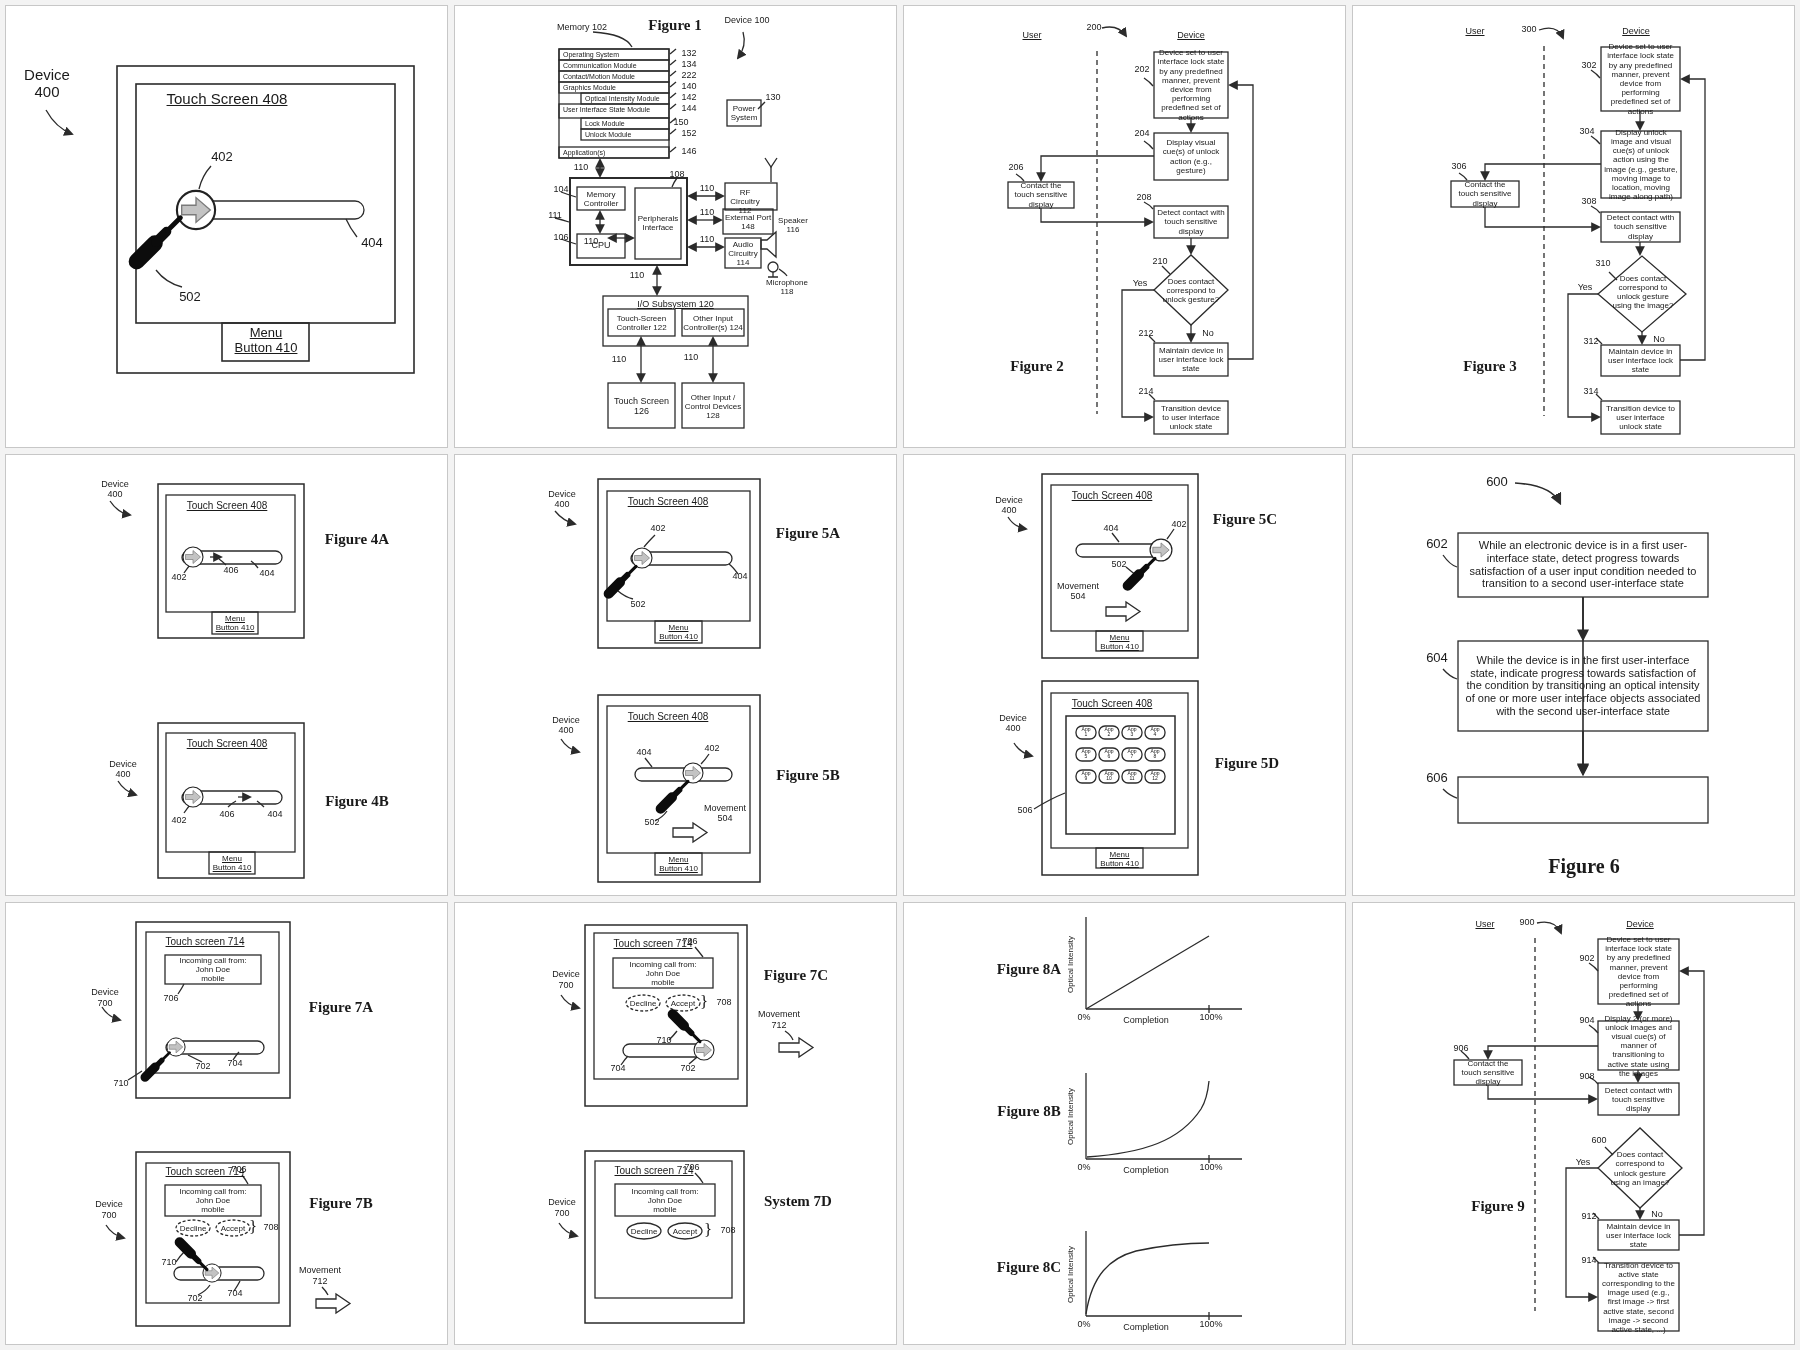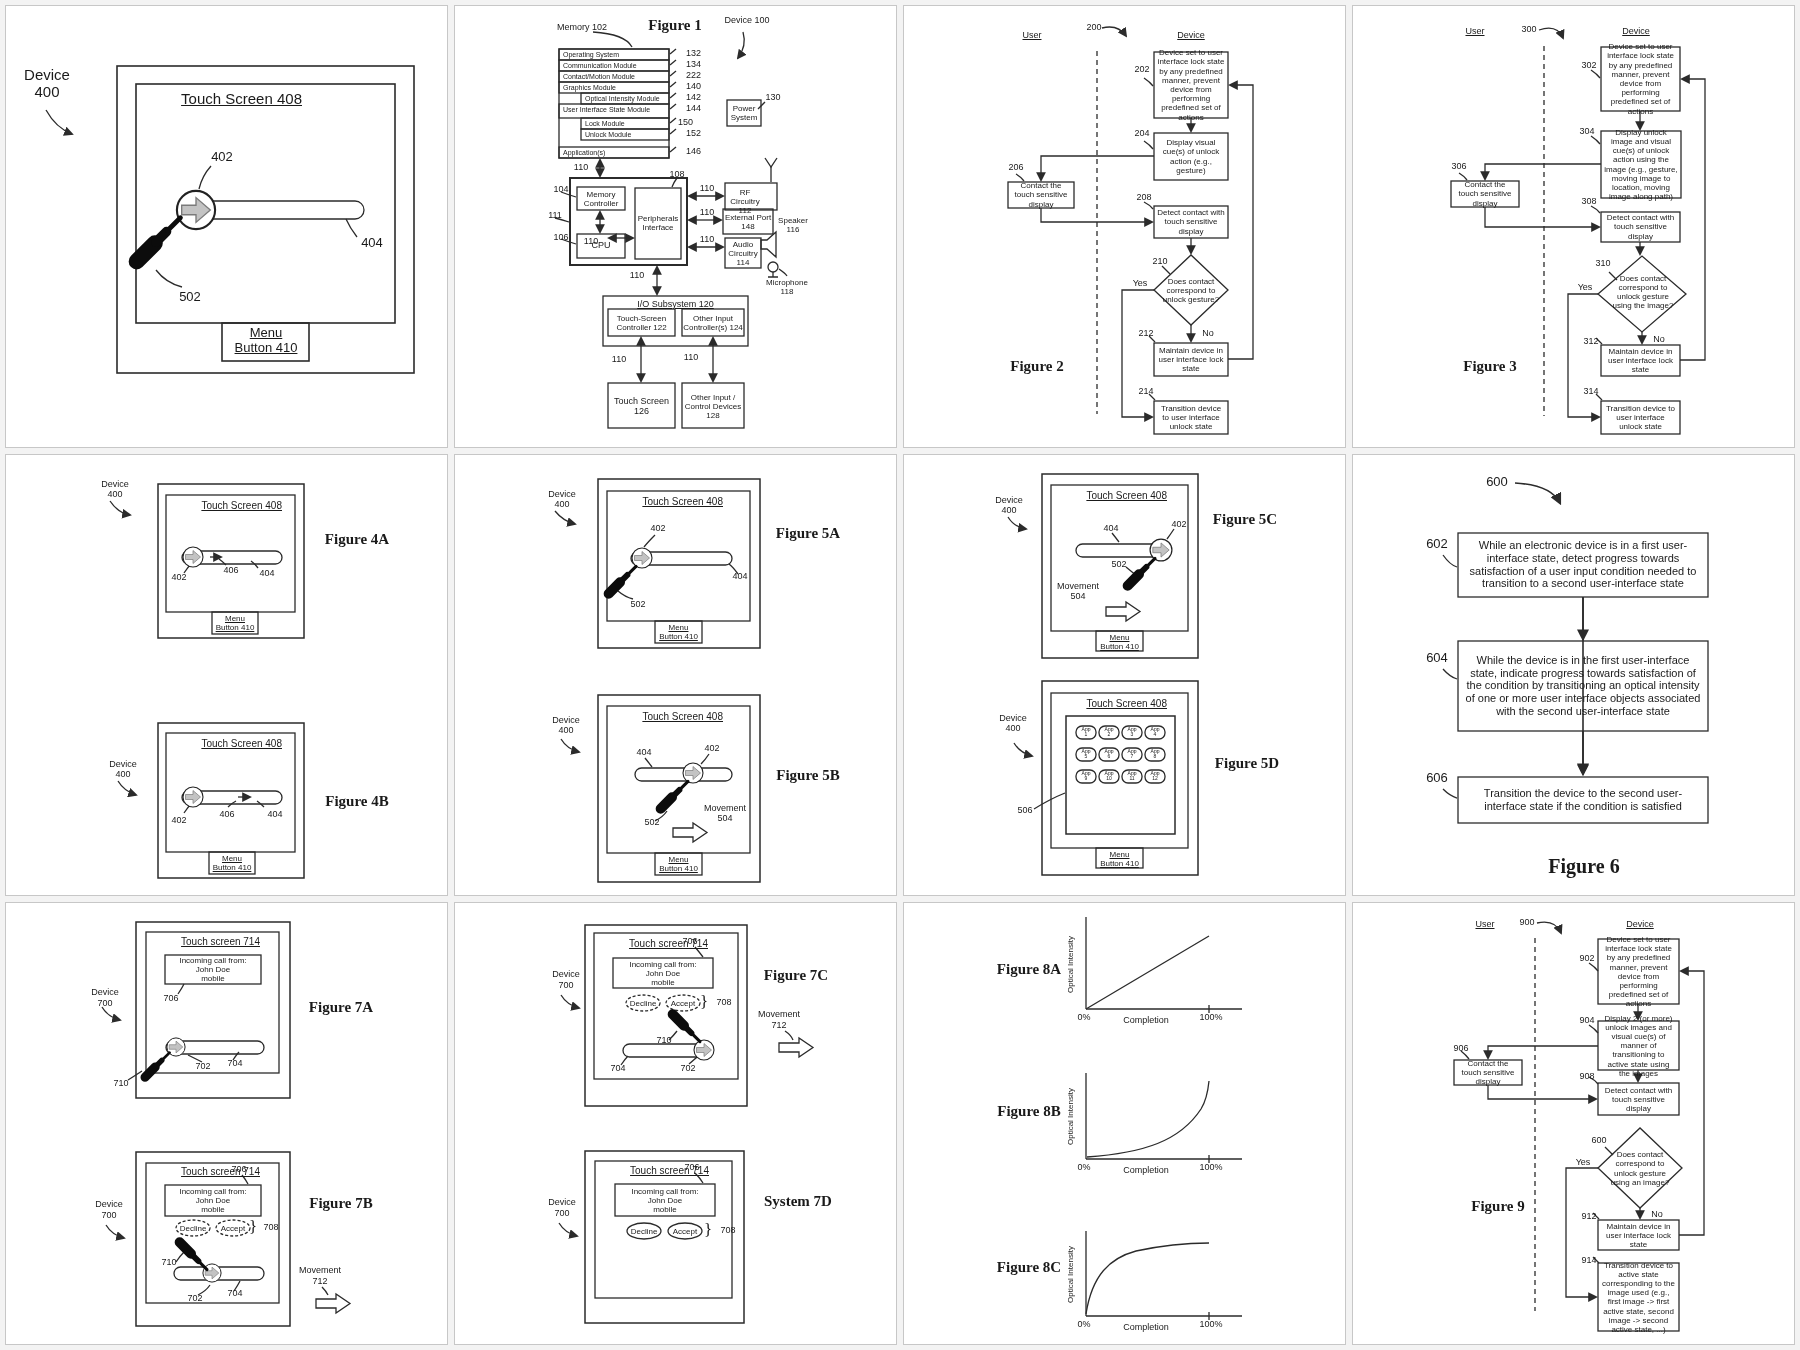--- a/index.html
+++ b/index.html
@@ -5,21 +5,21 @@
   html,body{margin:0;padding:0;background:#e9e9e9;font-family:"Liberation Sans",sans-serif;color:#1a1a1a;}
   .grid{width:1800px;height:1350px;box-sizing:border-box;display:grid;
         grid-template-columns:repeat(4,1fr);grid-template-rows:repeat(3,1fr);
         gap:6px;padding:5px;background:#f3f3f3;}
   .cell{position:relative;background:#fff;border:1px solid #c7c7c7;overflow:hidden;}
   svg.layer{position:absolute;left:0;top:0;}
   .ln{stroke:#2b2b2b;fill:none;stroke-width:1.3px;}
   .ln2{stroke:#2b2b2b;fill:none;stroke-width:1.6px;}
   .dash{stroke-dasharray:5 4;}
   .t{position:absolute;white-space:pre-line;text-align:center;line-height:1.14;}
-  .lt{text-align:right;}
+  .lt{text-align:center;}
   .box{position:absolute;border:1.4px solid #2b2b2b;background:#fff;display:flex;flex-direction:column;
        align-items:center;justify-content:center;text-align:center;line-height:1.15;
        padding:1px 2px;box-sizing:border-box;white-space:pre-line;}
   .nob{border:none;background:transparent;}
   .u{text-decoration:underline;}
   .ser{font-family:"Liberation Serif",serif;font-weight:700;}
   .br{font-family:"Liberation Serif",serif;font-weight:400;}
   .vert{writing-mode:vertical-rl;transform:rotate(180deg);}
   .f5{font-size:5px;}.f7{font-size:7px;}.f8{font-size:8px;}.f9{font-size:9px;}
   .f10{font-size:10px;}.f11{font-size:11px;}.f13{font-size:13px;}.f15{font-size:15px;}
@@ -505,21 +505,20 @@
       <path d="M90,100 Q97,110 104,112" stroke-width="1.3"></path>
       <path d="M90,214 Q97,222 104,224" stroke-width="1.3"></path>
       <path d="M90,334 Q97,341 104,343" stroke-width="1.3"></path>
     </g>
   </svg>
   <div class="t f13" style="left:126px;top:20px;width:36px">600</div>
   <div class="box nob f11" style="left:108px;top:80px;width:244px;height:60px">While an electronic device is in a first user-interface state, detect progress towards satisfaction of a user input condition needed to transition to a second user-interface state</div>
   <div class="t f13" style="left:66px;top:82px;width:36px">602</div>
   <div class="box nob f11" style="left:108px;top:188px;width:244px;height:86px">While the device is in the first user-interface state, indicate progress towards satisfaction of the condition by transitioning an optical intensity of one or more user interface objects associated with the second user-interface state</div>
   <div class="t f13" style="left:66px;top:196px;width:36px">604</div>
-  <div class="box nob f11" style="left:108px;top:324px;width:244px;height:42px">Transition the device to the second user-interface state if the condition is satisfied</div>
   <div class="t f13" style="left:66px;top:316px;width:36px">606</div>
   <div class="t f20 ser" style="left:176px;top:400px;width:110px">Figure 6</div>
 </div>
 
 <div class="cell">
   <svg class="layer" width="443" height="442" viewBox="0 0 443 442">
     <g class="ln">
       <rect x="130" y="19" width="154" height="176" stroke-width="1.5"></rect>
       <rect x="140" y="29" width="133" height="141"></rect>
       <rect x="159" y="52" width="96" height="29"></rect>

